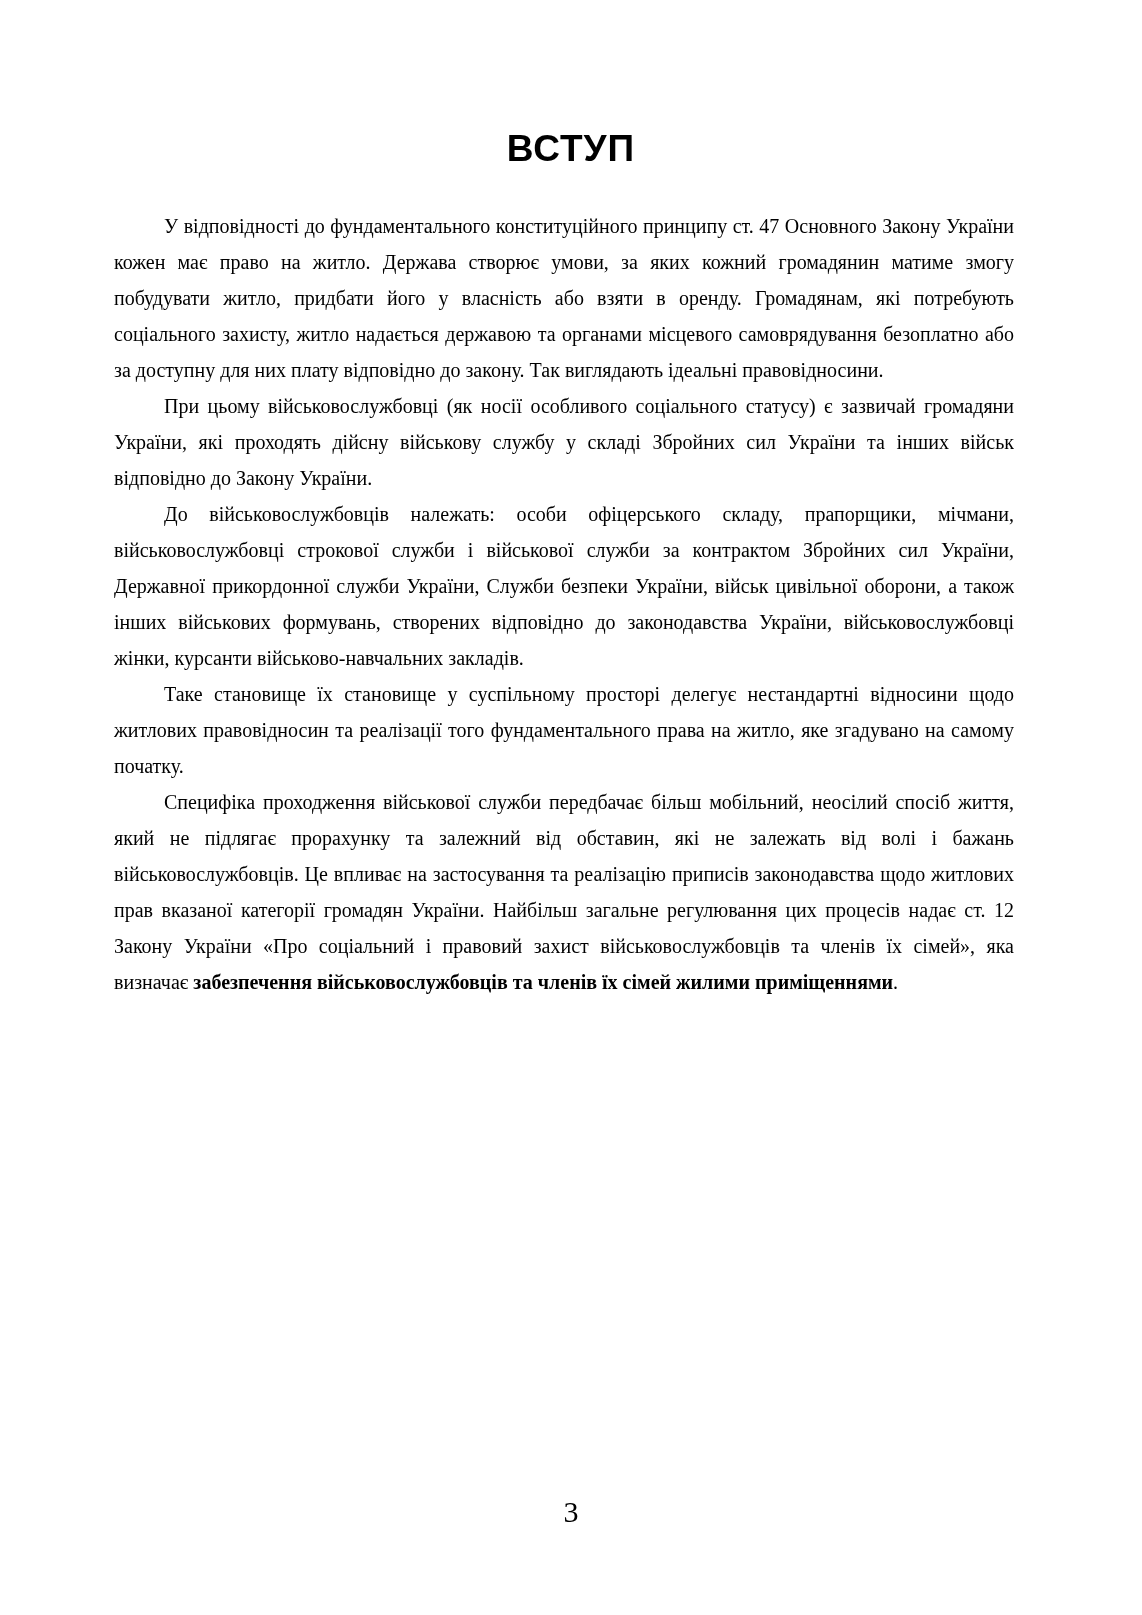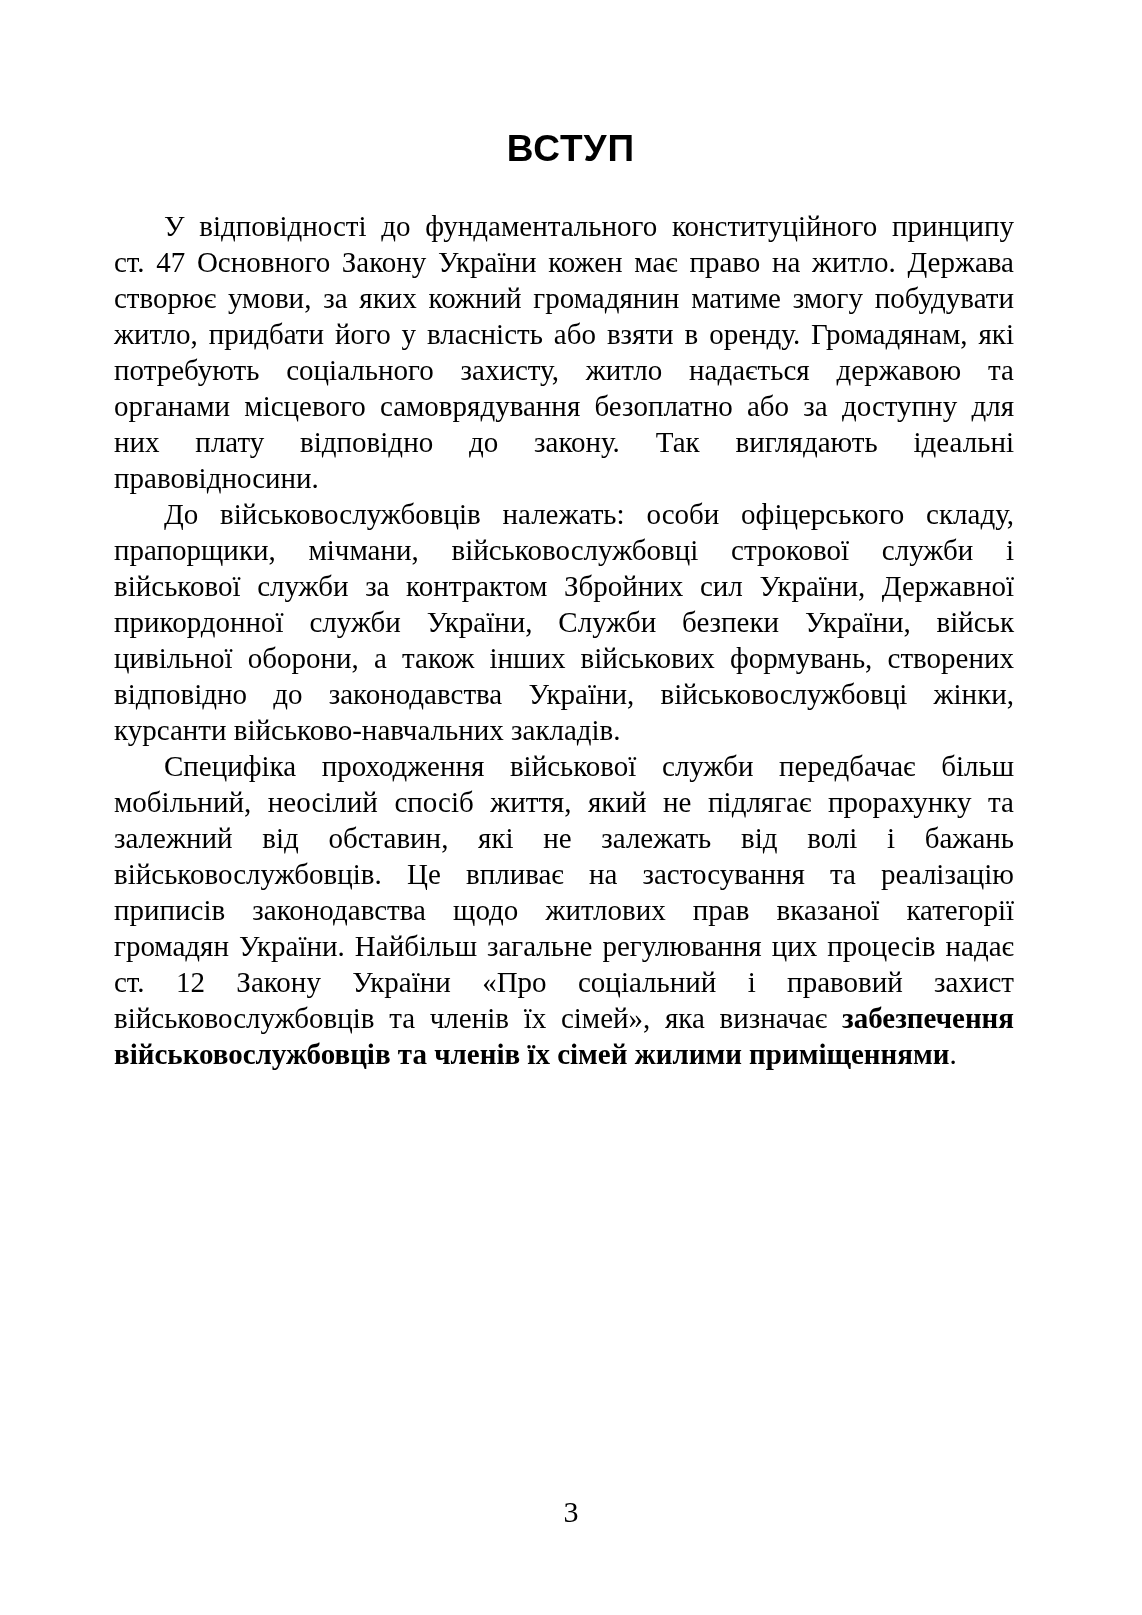--- a/index.html
+++ b/index.html
@@ -29,21 +29,21 @@
     font-size: 37px;
     line-height: 42px;
     letter-spacing: 1px;
     color: #000000;
   }
   .body-text {
     position: absolute;
     top: 208px;
     left: 114px;
     width: 900px;
-    font-size: 29px;
+    font-size: 20px;
     line-height: 36px;
     text-align: justify;
   }
   .para {
     margin: 0;
     padding: 0;
     text-indent: 50px;
   }
   .para strong {
     font-weight: 700;
@@ -62,23 +62,25 @@
 <body>
 
 <div class="page">
 
   <h1 class="doc-title">ВСТУП</h1>
 
   <div class="body-text">
 
     <p class="para">У відповідності до фундаментального конституційного принципу ст. 47 Основного Закону України кожен має право на житло. Держава створює умови, за яких кожний громадянин матиме змогу побудувати житло, придбати його у власність або взяти в оренду. Громадянам, які потребують соціального захисту, житло надається державою та органами місцевого самоврядування безоплатно або за доступну для них плату відповідно до закону. Так виглядають ідеальні правовідносини.</p>
 
+    <p class="para">При цьому військовослужбовці (як носії особливого соціального статусу) є зазвичай громадяни України, які проходять дійсну військову службу у складі Збройних сил України та інших військ відповідно до Закону України.</p>
 
     <p class="para">До військовослужбовців належать: особи офіцерського складу, прапорщики, мічмани, військовослужбовці строкової служби і військової служби за контрактом Збройних сил України, Державної прикордонної служби України, Служби безпеки України, військ цивільної оборони, а також інших військових формувань, створених відповідно до законодавства України, військовослужбовці жінки, курсанти військово-навчальних закладів.</p>
 
+    <p class="para">Таке становище їх становище у суспільному просторі делегує нестандартні відносини щодо житлових правовідносин та реалізації того фундаментального права на житло, яке згадувано на самому початку.</p>
 
     <p class="para"><span>Специфіка проходження військової служби передбачає більш мобільний, неосілий спосіб життя, який не підлягає прорахунку та залежний від обставин, які не залежать від волі і бажань військовослужбовців. Це впливає на застосування та реалізацію приписів законодавства щодо житлових прав вказаної категорії громадян України. Найбільш загальне регулювання цих процесів надає ст. 12 Закону України «Про соціальний і правовий захист військовослужбовців та членів їх сімей», яка визначає </span><strong>забезпечення військовослужбовців та членів їх сімей жилими приміщеннями</strong><span>.</span></p>
 
 
   </div>
 
   <div class="page-number">3</div>
 
 </div>
 

